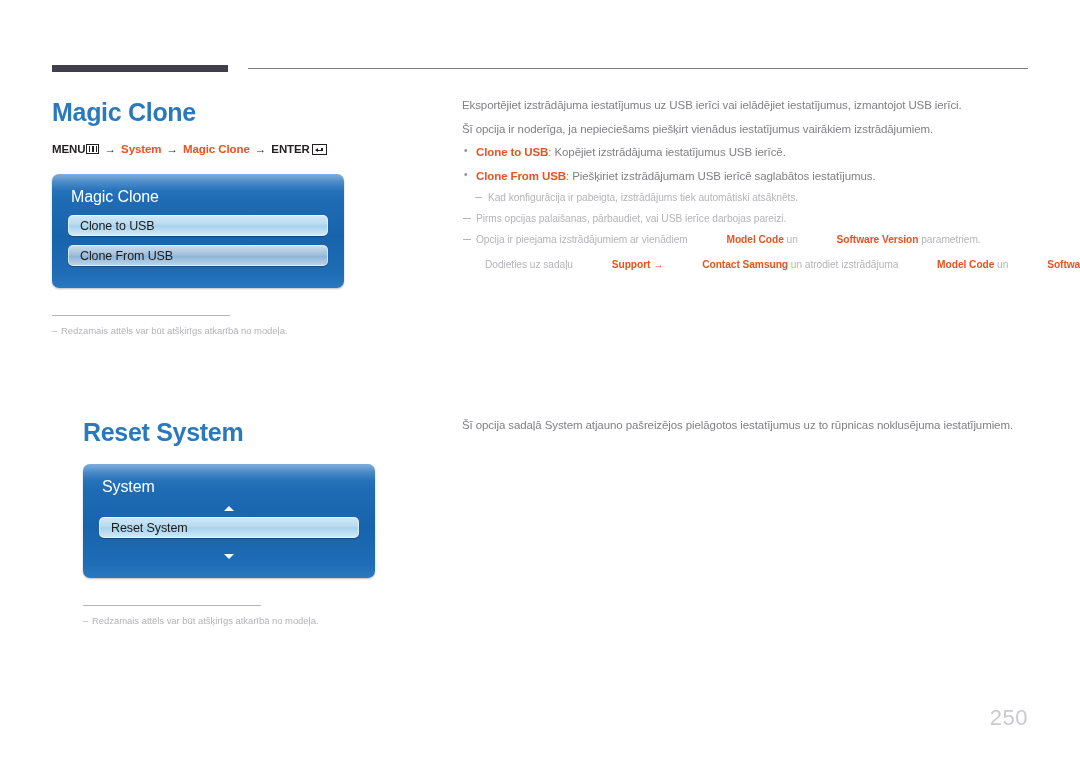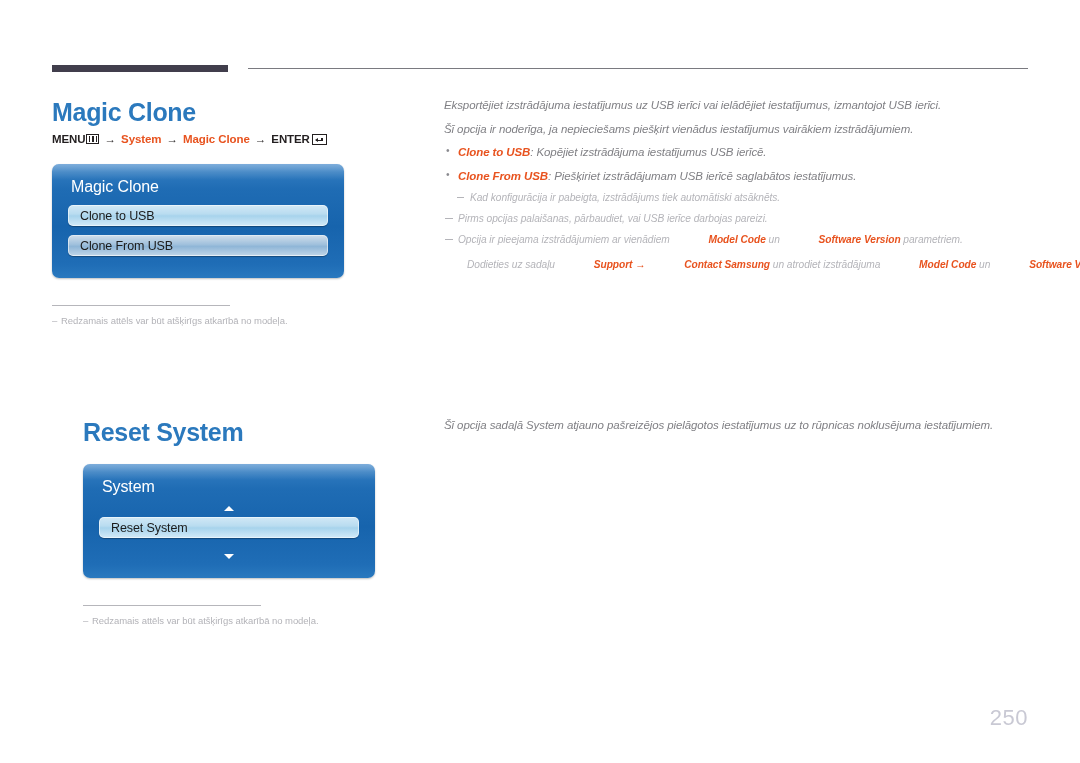--- a/index.html
+++ b/index.html
@@ -108,21 +108,21 @@
 
   
   .fn-rule { width: 178px; height: 1px; background: #b6b6bb; }
   .fn-text {
     font-size: 9.5px; color: #b3b3b8; margin-top: 9px;
     letter-spacing: -0.05px; white-space: nowrap;
   }
   .fn-text .dash { display:inline-block; width:9px; }
 
   
-  .right-col { position: absolute; left: 444px; width: 580px; font-style: italic; }
+  .right-col { position: absolute; left: 462px; width: 580px; }
 
   .p-lead {
     font-size: 11.5px; color: #808085; line-height: 1.0;
     margin-bottom: 12px; letter-spacing: -0.1px; white-space: nowrap;
   }
   .bullet-list { margin-top: 2px; }
   .bullet {
     font-size: 11.5px; color: #808085; line-height: 1.0;
     padding-left: 14px; position: relative; margin-bottom: 12px;
     letter-spacing: -0.1px; white-space: nowrap;
@@ -159,21 +159,21 @@
 
 <div class="page">
 
   <div class="hdr-bar"></div>
   <div class="hdr-line"></div>
 
   <div class="left-col" style="top:100px;">
 
     <h1 class="sec-title">Magic Clone</h1>
 
-    <div class="menupath" style="margin-top:8px;">
+    <div class="menupath" style="margin-top:18px;">
       <span>MENU</span><span class="glyph-menu"><i></i><i></i><i></i></span>
       <span class="arrow">→</span>
       <span class="orange">System</span>
       <span class="arrow">→</span>
       <span class="orange">Magic Clone</span>
       <span class="arrow">→</span>
       <span>ENTER</span><span class="glyph-enter"><span class="ehead"></span><span class="eline"></span><span class="ebar"></span></span>
     </div>
 
     <div class="osd" style="margin-top:19px;">

